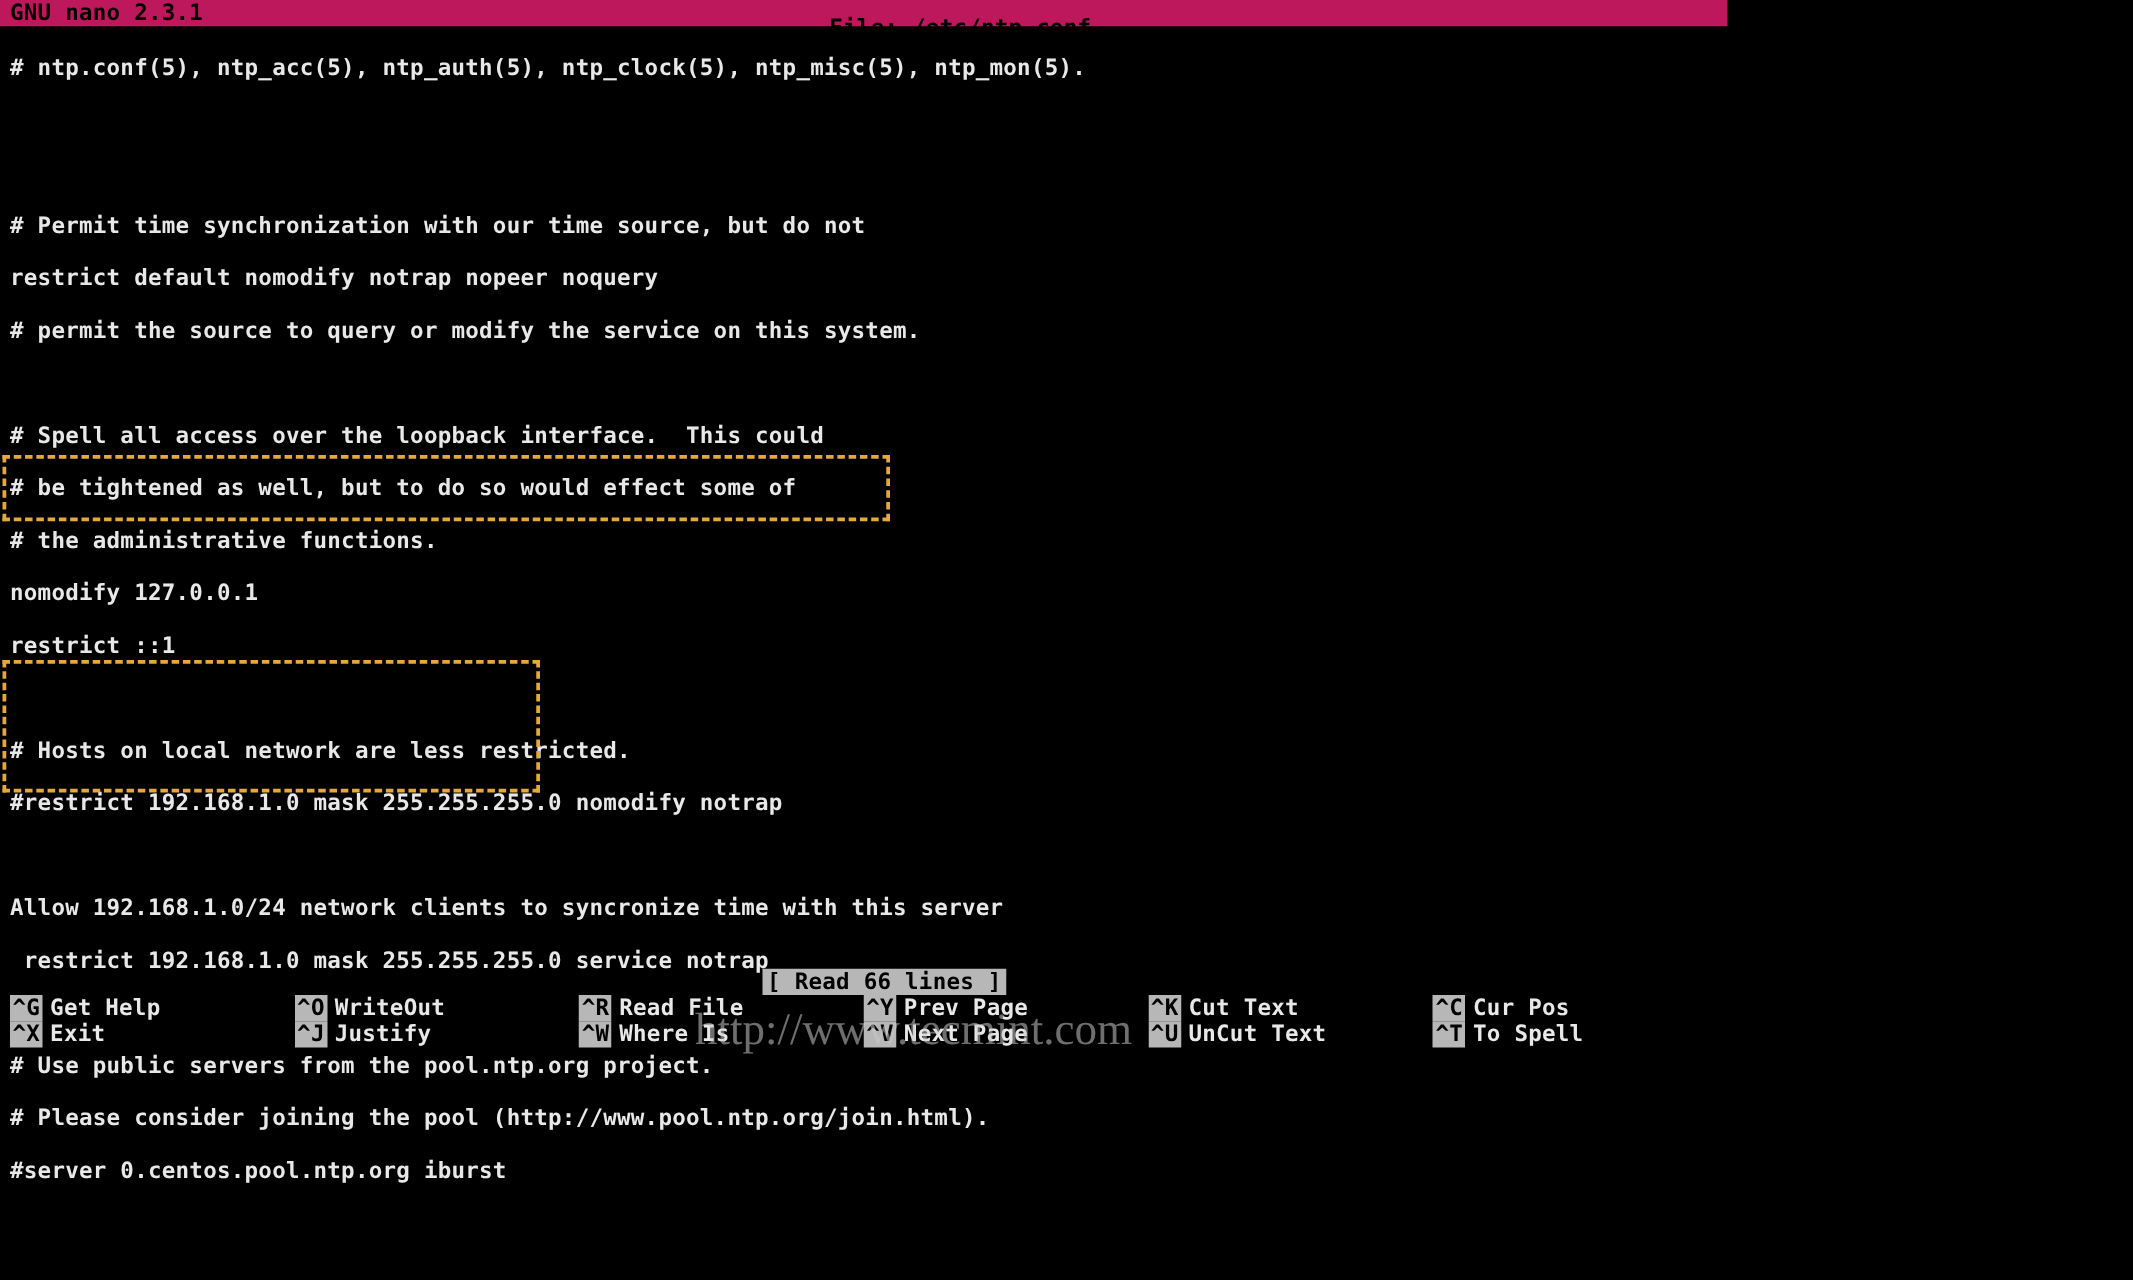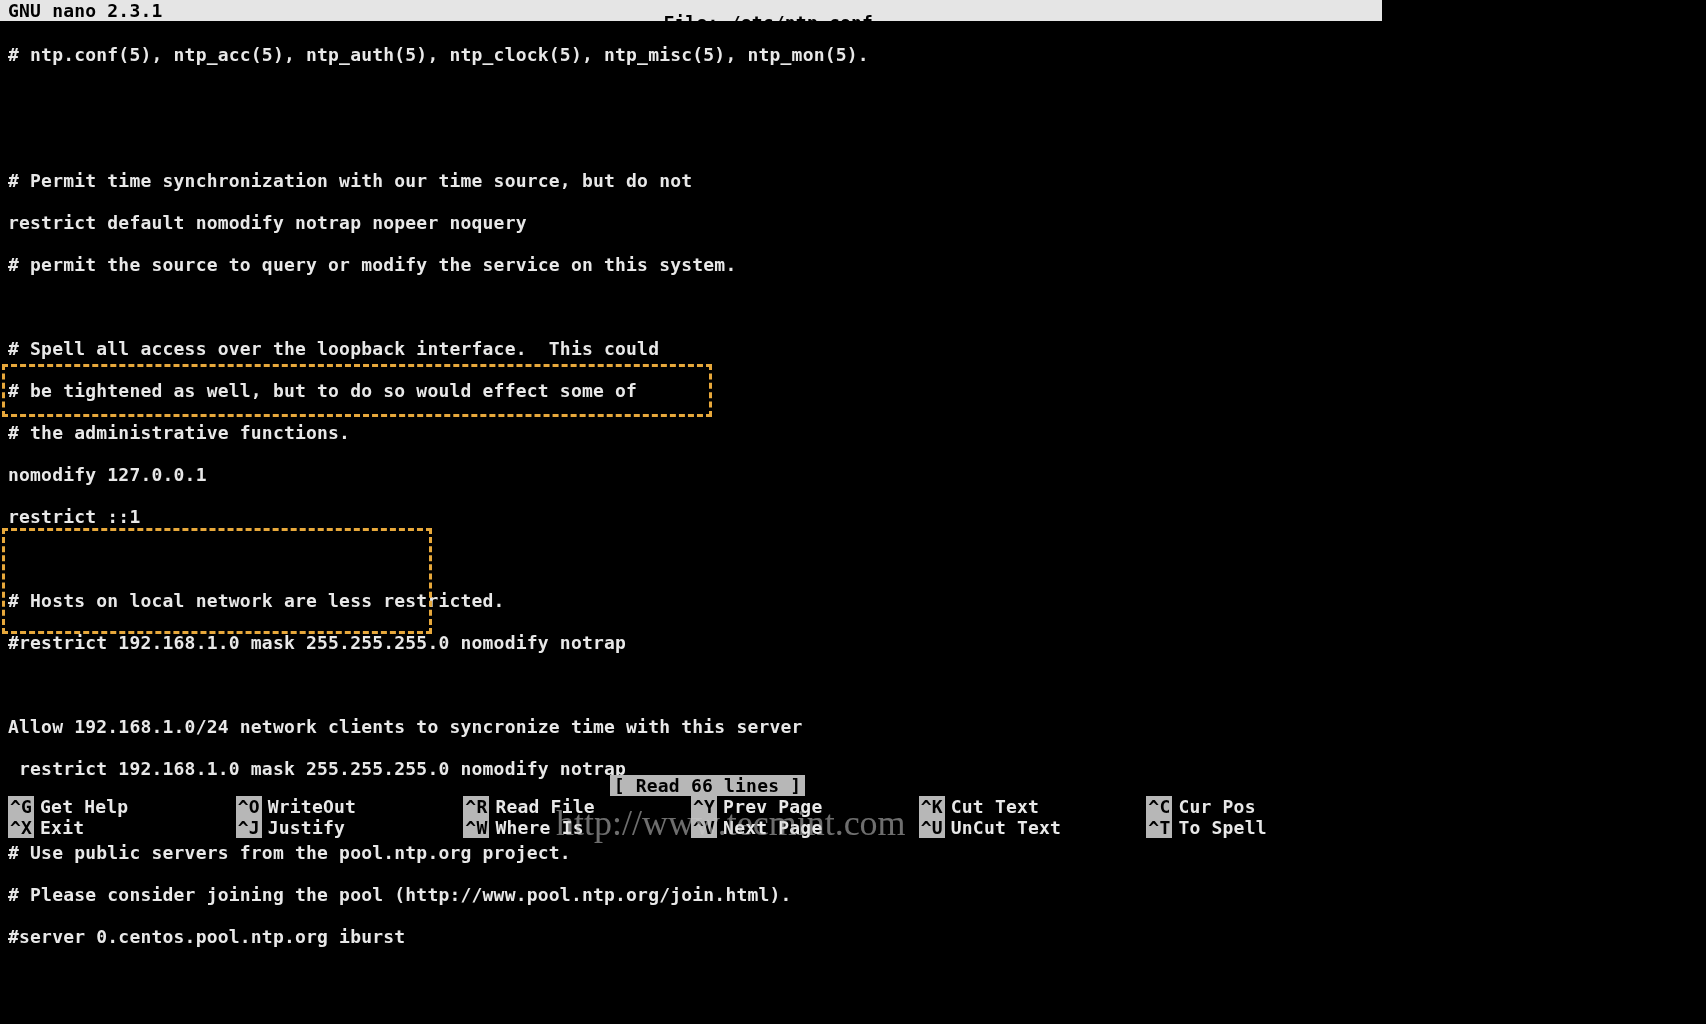--- a/index.html
+++ b/index.html
@@ -10,21 +10,21 @@
     overflow: hidden;
     font-family: "DejaVu Sans Mono","Liberation Mono","Courier New",monospace;
     font-size: 18px;
     line-height: 21px;
     color: #e8e8e8;
     font-weight: bold;
     letter-spacing: 0.2px;
   }
   .screen { width: 1382px; height: 838px; position: relative; }
   .titlebar {
-    background: #e5e5e5;
+    background: #be185d;
     color: #000;
     height: 21px;
     display: flex;
     padding: 0 8px;
   }
   .titlebar .left { flex: 0 0 auto; }
   .titlebar .center { flex: 1; text-align: center; margin-top: 12px; }
   .editor {
     padding: 2px 8px 0 8px;
     white-space: pre;
@@ -96,21 +96,21 @@
 <div># Spell all access over the loopback interface.  This could</div>
 <div># be tightened as well, but to do so would effect some of</div>
 <div># the administrative functions.</div>
 <div>nomodify 127.0.0.1</div>
 <div>restrict ::1</div>
 <div>&nbsp;</div>
 <div># Hosts on local network are less restricted.</div>
 <div>#restrict 192.168.1.0 mask 255.255.255.0 nomodify notrap</div>
 <div>&nbsp;</div>
 <div>Allow 192.168.1.0/24 network clients to syncronize time with this server</div>
-<div> restrict 192.168.1.0 mask 255.255.255.0 nomodify notrap</div>
+<div> restrict 192.168.1.0 mask 255.255.255.0 service notrap</div>
 <div>&nbsp;</div>
 <div># Use public servers from the pool.ntp.org project.</div>
 <div># Please consider joining the pool (http://www.pool.ntp.org/join.html).</div>
 <div>#server 0.centos.pool.ntp.org iburst</div>
 
 
 
 
 
 

